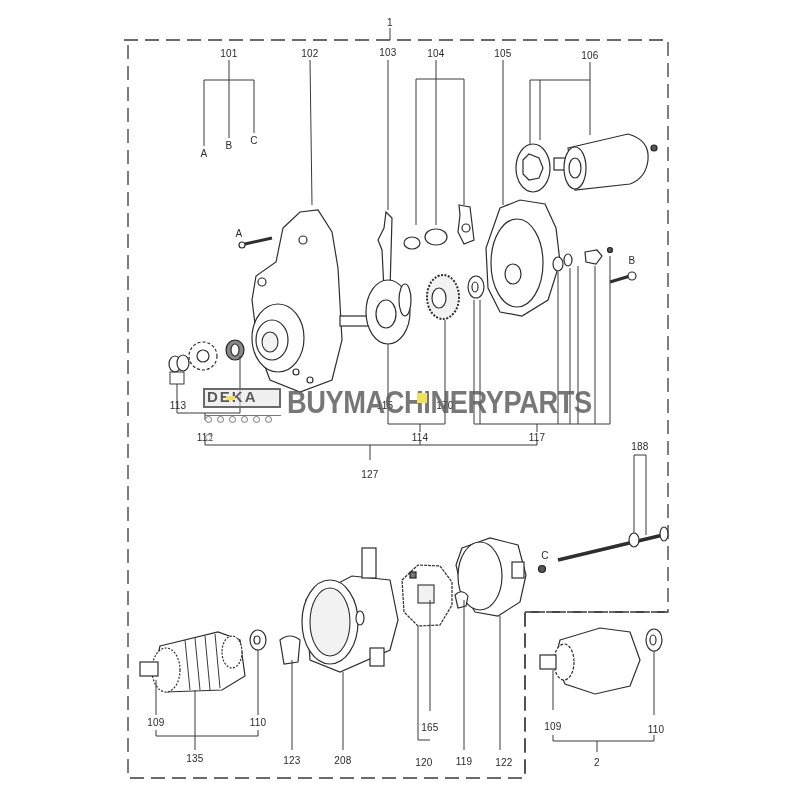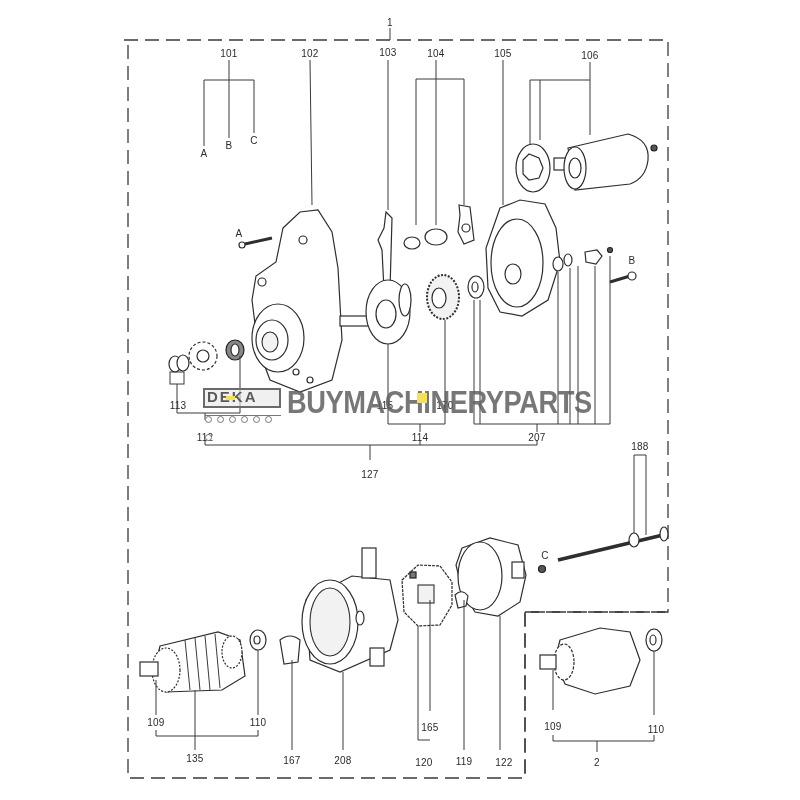--- a/index.html
+++ b/index.html
@@ -271,27 +271,27 @@
 <div class="lbl" style="left:229px;top:145px">B</div>
 <div class="lbl" style="left:254px;top:140px">C</div>
 <div class="lbl" style="left:239px;top:233px">A</div>
 <div class="lbl" style="left:632px;top:260px">B</div>
 <div class="lbl" style="left:545px;top:555px">C</div>
 <div class="lbl" style="left:178px;top:405px">113</div>
 <div class="lbl" style="left:385px;top:405px">115</div>
 <div class="lbl" style="left:445px;top:405px">170</div>
 <div class="lbl" style="left:205px;top:437px">112</div>
 <div class="lbl" style="left:420px;top:437px">114</div>
-<div class="lbl" style="left:537px;top:437px">207</div>
+<div class="lbl" style="left:537px;top:437px">117</div>
 <div class="lbl" style="left:370px;top:474px">127</div>
 <div class="lbl" style="left:640px;top:446px">188</div>
 <div class="lbl" style="left:156px;top:722px">109</div>
 <div class="lbl" style="left:258px;top:722px">110</div>
 <div class="lbl" style="left:195px;top:758px">135</div>
-<div class="lbl" style="left:292px;top:760px">167</div>
+<div class="lbl" style="left:292px;top:760px">123</div>
 <div class="lbl" style="left:343px;top:760px">208</div>
 <div class="lbl" style="left:430px;top:727px">165</div>
 <div class="lbl" style="left:424px;top:762px">120</div>
 <div class="lbl" style="left:464px;top:761px">119</div>
 <div class="lbl" style="left:504px;top:762px">122</div>
 <div class="lbl" style="left:553px;top:726px">109</div>
 <div class="lbl" style="left:656px;top:729px">110</div>
 <div class="lbl" style="left:597px;top:762px">2</div>
 
 <div class="logo">

